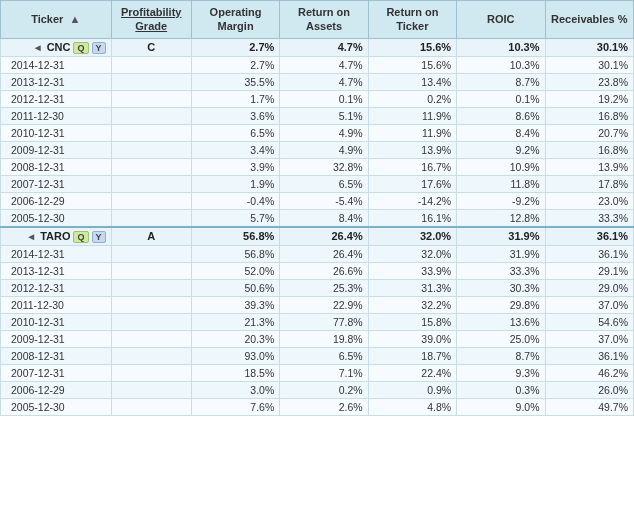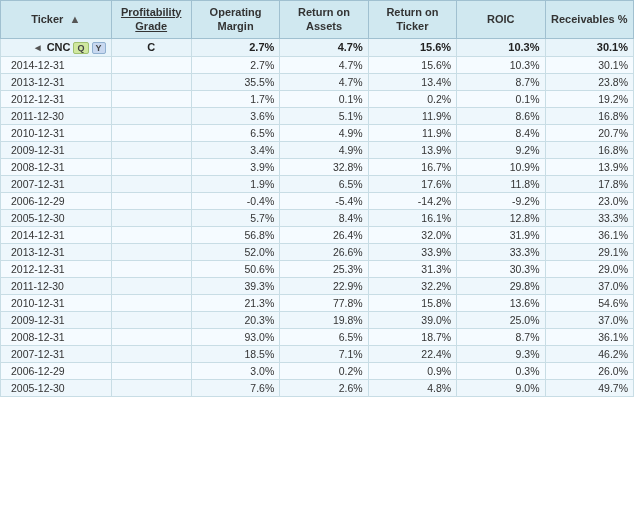--- a/index.html
+++ b/index.html
@@ -237,30 +237,39 @@
       </tr>
       <tr class="data-row">
         <td class="ticker-cell">2005-12-30</td>
         <td class="grade-cell"></td>
         <td>5.7%</td>
         <td>8.4%</td>
         <td>16.1%</td>
         <td>12.8%</td>
         <td>33.3%</td>
       </tr>
-      <tr class="data-row">
-        <td class="ticker-cell">2014-12-31</td>
-        <td class="grade-cell"></td>
+      <tr class="ticker-row separator">
+        <td class="ticker-cell"><span class="expand-arrow">◄</span><span style="font-weight: bold;">TARO</span><span class="ticker-badge badge-q">Q</span><span class="ticker-badge badge-y">Y</span></td>
+        <td class="grade-cell">A</td>
         <td>56.8%</td>
         <td>26.4%</td>
         <td>32.0%</td>
         <td>31.9%</td>
         <td>36.1%</td>
       </tr>
       <tr class="data-row">
+        <td class="ticker-cell">2014-12-31</td>
+        <td class="grade-cell"></td>
+        <td>56.8%</td>
+        <td>26.4%</td>
+        <td>32.0%</td>
+        <td>31.9%</td>
+        <td>36.1%</td>
+      </tr>
+      <tr class="data-row">
         <td class="ticker-cell">2013-12-31</td>
         <td class="grade-cell"></td>
         <td>52.0%</td>
         <td>26.6%</td>
         <td>33.9%</td>
         <td>33.3%</td>
         <td>29.1%</td>
       </tr>
       <tr class="data-row">
         <td class="ticker-cell">2012-12-31</td>

